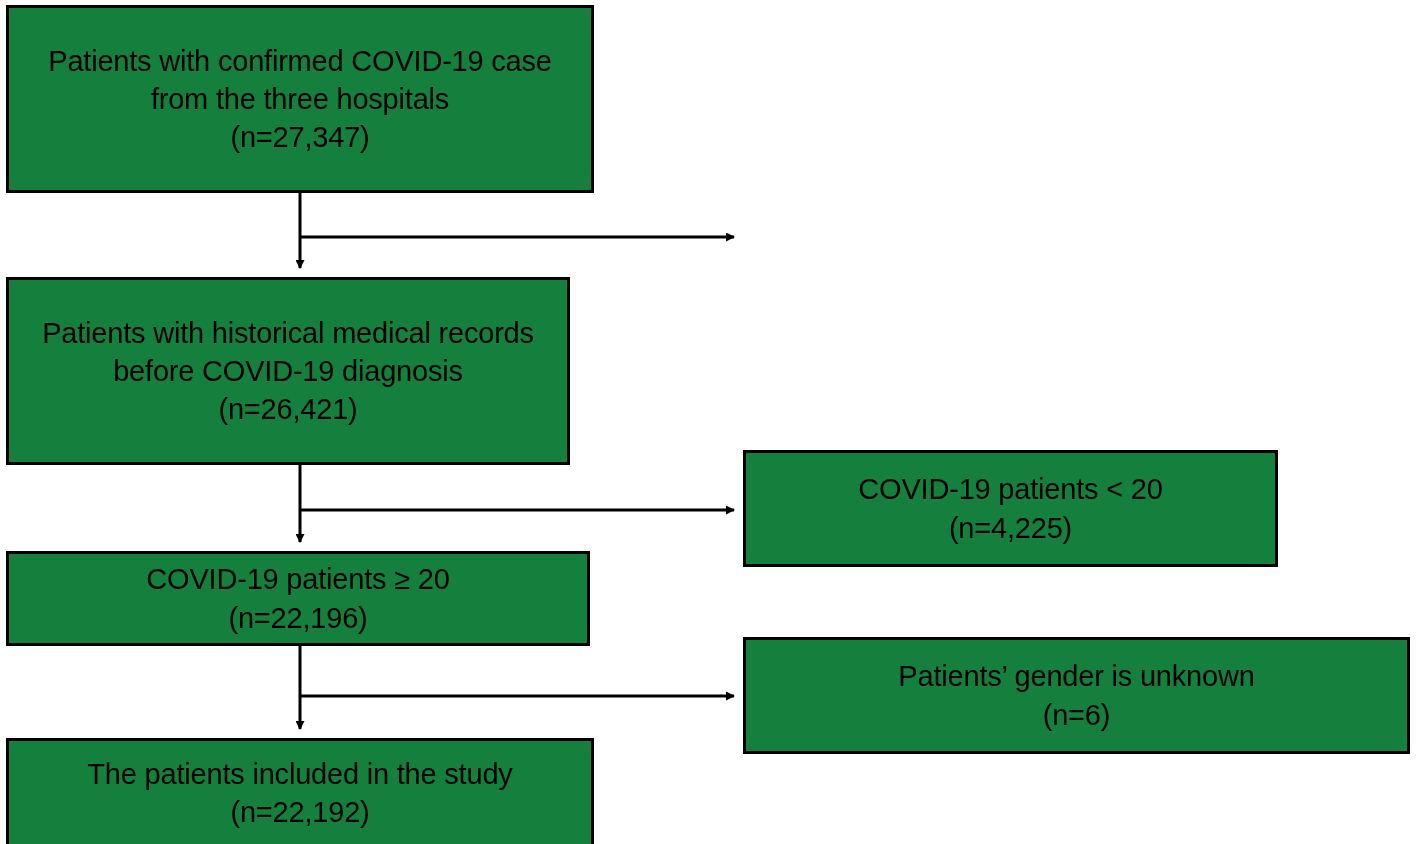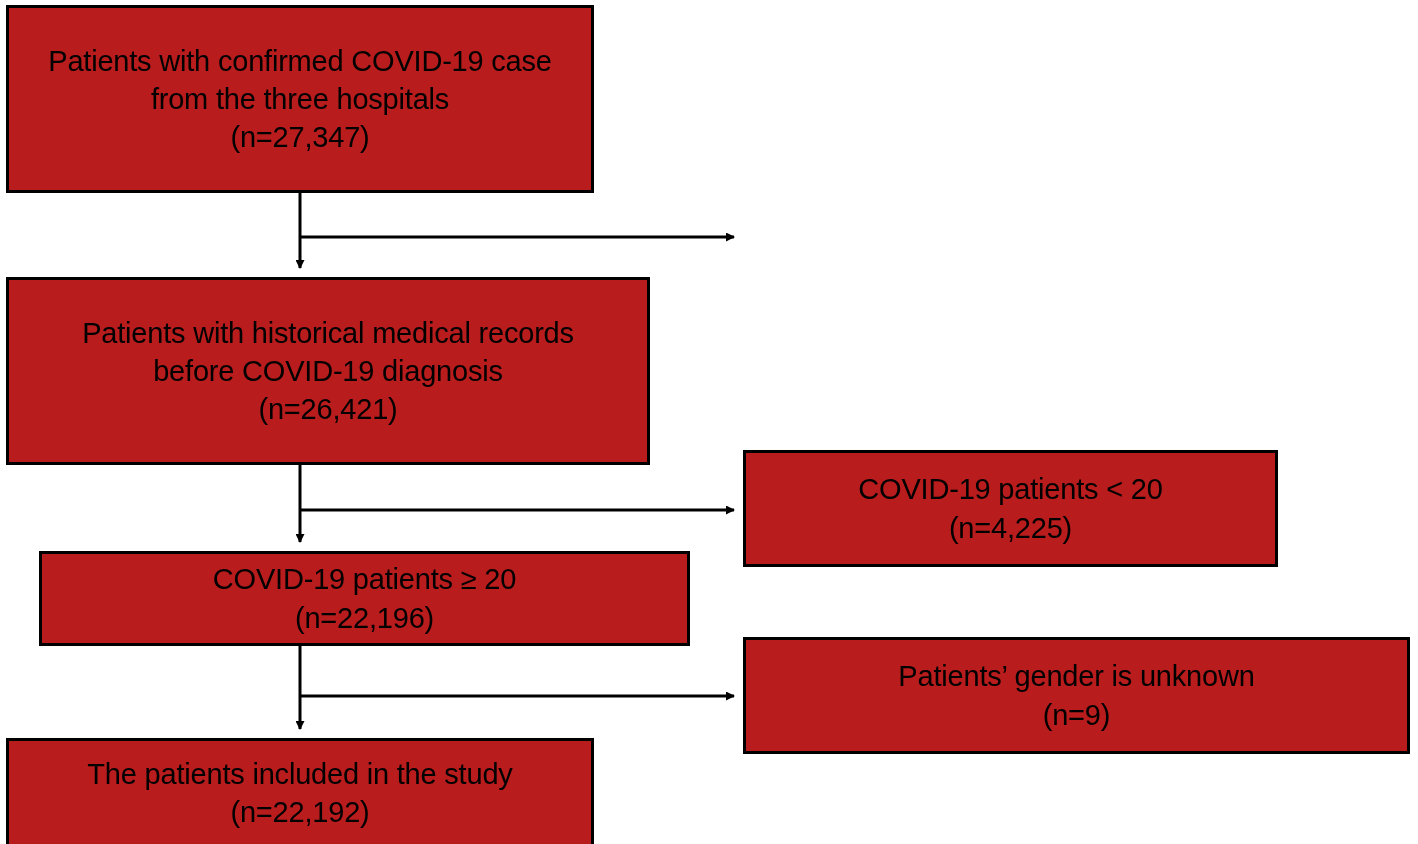--- a/index.html
+++ b/index.html
@@ -23,39 +23,39 @@
     left: 0;
     top: 0;
     width: 1418px;
     height: 844px;
     pointer-events: none;
   }
   .flow-box {
     position: absolute;
     box-sizing: border-box;
     border: 3px solid #000000;
-    background: #b91c1c;
+    background: #15803d;
     display: flex;
     align-items: center;
     justify-content: center;
     text-align: center;
   }
   .box-text {
     font-family: "Liberation Sans", sans-serif;
     font-size: 29px;
     line-height: 1.32;
     color: #000000;
     padding: 0 10px;
     white-space: pre-line;
     letter-spacing: -0.2px;
   }
   
   #box-main-1 { left: 6px;  top: 5px;   width: 588px; height: 188px; }
-  #box-main-2 { left: 6px;  top: 277px; width: 644px; height: 188px; }
-  #box-main-3 { left: 6px;  top: 551px; width: 651px; height: 95px; margin-left: 33px;  }
+  #box-main-2 { left: 6px;  top: 277px; width: 564px; height: 188px; }
+  #box-main-3 { left: 6px;  top: 551px; width: 584px; height: 95px;  }
   #box-main-4 { left: 6px;  top: 738px; width: 588px; height: 110px;  }
   
   #box-excl-1 { left: 743px; top: 165px; width: 667px; height: 143px; }
   #box-excl-2 { left: 743px; top: 450px; width: 535px; height: 117px; }
   #box-excl-3 { left: 743px; top: 637px; width: 667px; height: 117px; }
 </style>
 </head>
 <body>
 
 <div id="flow-canvas">
@@ -112,16 +112,16 @@
   </div>
 
 
   <div class="flow-box" id="box-excl-2">
     <span class="box-text">COVID-19 patients &lt; 20
 (n=4,225)</span>
   </div>
 
   <div class="flow-box" id="box-excl-3">
     <span class="box-text">Patients’ gender is unknown
-(n=9)</span>
+(n=6)</span>
   </div>
 
 </div>
 
 </body></html>

